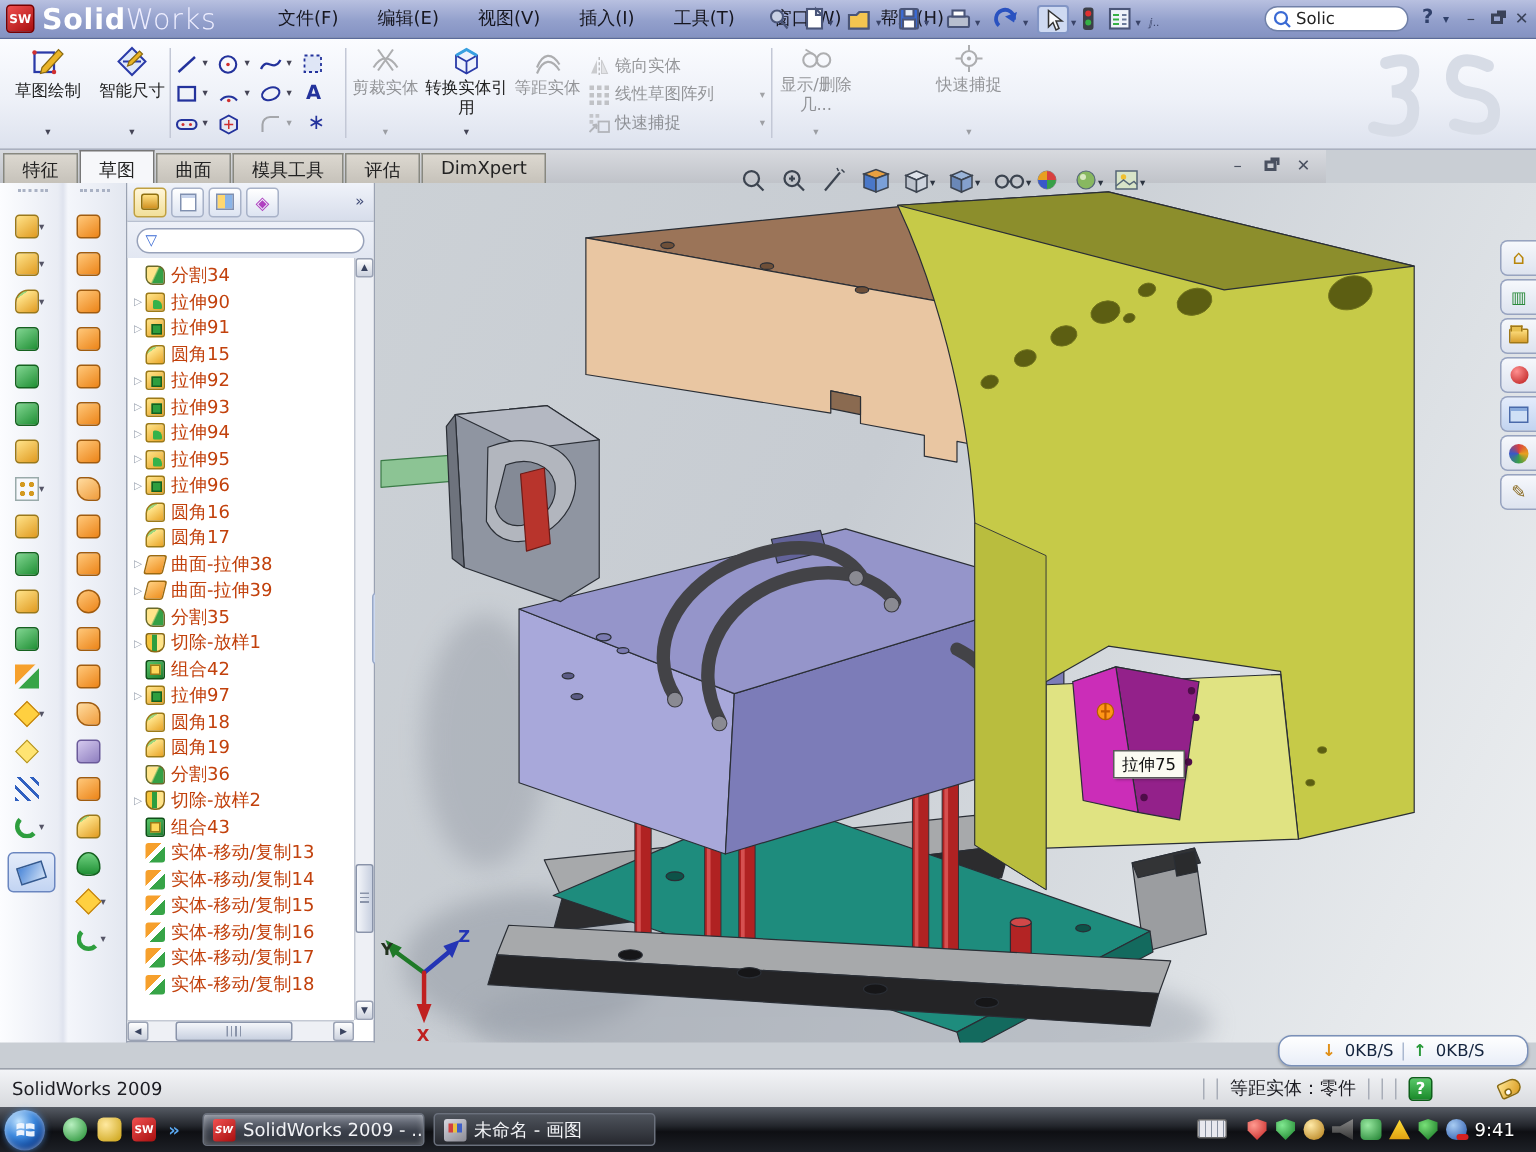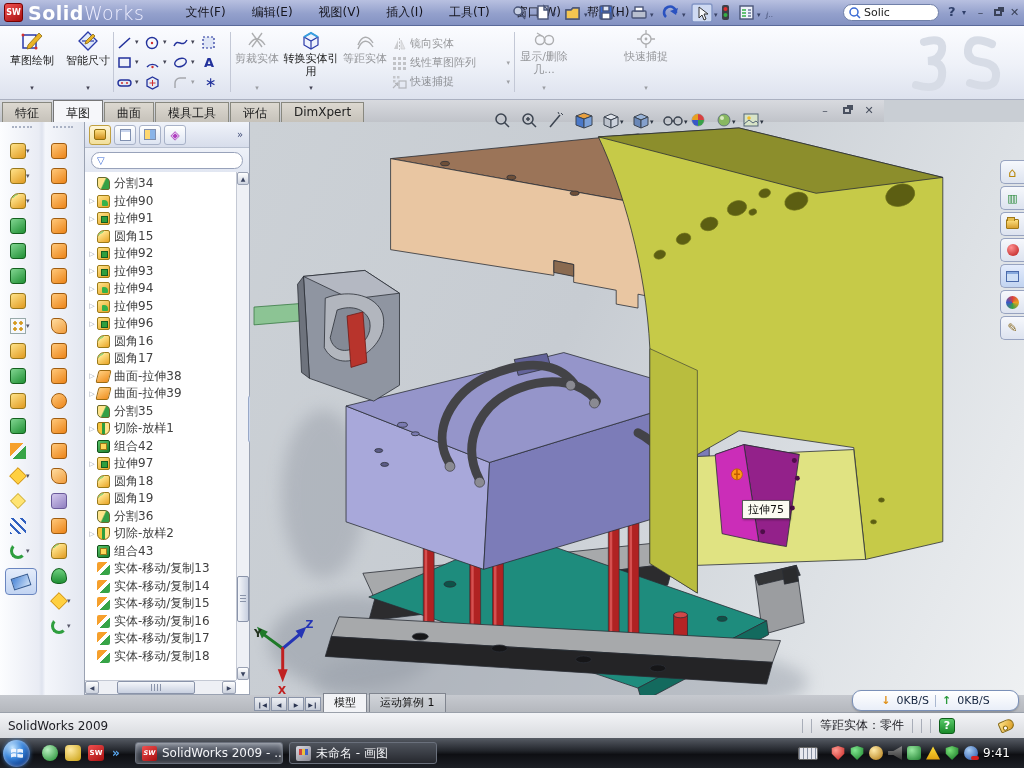--- a/index.html
+++ b/index.html
@@ -77,21 +77,21 @@
   .fmi2{width:11px;height:12px;background:#fff;border:1px solid #8090b0;box-shadow:inset 0 2px 0 #c8d4ec}
   .fmi3{width:12px;height:11px;background:linear-gradient(90deg,#ffd870 48%,#8ab4e8 52%);border:1px solid #8090b0}
   .fmi4{color:#b040c0;font-size:12px;line-height:10px}
   .fmchev{margin-left:auto;margin-right:6px;font-size:10px;color:#45507a}
   #fmfilter{height:24px;display:flex;align-items:center;padding:0 6px;background:linear-gradient(#eef1f8,#e2e7f2)}
   #filterbox{flex:1;height:17px;background:#fff;border:1px solid #98a2ba;border-radius:9px;display:flex;align-items:center;padding-left:5px;font-size:10px;color:#3a6ad4}
   #tree{position:absolute;left:0;top:50px;width:150px;bottom:14px;overflow:hidden;list-style:none;padding:3px 0 0 2px}
   .ti{height:17.5px;display:flex;align-items:center;white-space:nowrap}
   .tarr{width:10px;font-size:7px;color:#98a0ae;text-align:center}
   .tic{width:13px;height:13px;display:inline-block;position:relative;flex:none}
-  .tlb{font-size:12px;color:#404040;margin-left:4px}
+  .tlb{font-size:12px;color:#c2410c;margin-left:4px}
   .i-ex{background:linear-gradient(145deg,#ffe48a,#e8a325);border:1px solid #9c7a18;border-radius:2px}
   .i-ex::after{content:"";position:absolute;left:3px;top:3px;width:5px;height:5px;background:#2e9e3e;border:1px solid #156020}
   .i-ex2{background:linear-gradient(145deg,#ffe48a,#e8a325);border:1px solid #9c7a18;border-radius:2px}
   .i-ex2::after{content:"";position:absolute;right:1px;bottom:1px;width:6px;height:6px;background:#35b24a;border-radius:1px 4px 1px 1px}
   .i-fi{background:linear-gradient(145deg,#9fd87f 26%,#ffe48a 27%,#e8a325);border:1px solid #9c7a18;border-radius:55% 2px 2px 2px}
   .i-su{background:linear-gradient(145deg,#ffcf80,#ef8f1f);border:1px solid #9c6a10;transform:skewX(-14deg);border-radius:2px}
   .i-sp{background:linear-gradient(115deg,#ffe48a 45%,#35a045 55%);border:1px solid #6a6a2a;border-radius:2px 5px 2px 5px}
   .i-cl{background:linear-gradient(90deg,#f5c33c 32%,#2e9e3e 33% 62%,#ffe48a 63%);border:1px solid #8a6a14;border-radius:2px 2px 45% 45%}
   .i-co{background:linear-gradient(145deg,#58c468,#1e7e2e);border:1px solid #0f5018;border-radius:2px}
   .i-co::after{content:"";position:absolute;left:2px;top:2px;width:5px;height:5px;background:#ffd75a;border:1px solid #9c7a18}
@@ -144,21 +144,21 @@
   .ql-y{background:radial-gradient(circle at 35% 30%,#ffe9a0,#caa010);border-radius:4px}
   .ql-sw{background:linear-gradient(145deg,#f05050,#a80f0f);border-radius:3px;color:#fff;font-size:7px;font-weight:bold}
   .ql-ch{background:none;color:#5aa8f0;font-size:12px;font-weight:bold;width:10px}
   #twins{display:flex;gap:6px;margin-left:14px}
   .twin{width:148px;height:22px;border:1px solid #6a707c;border-radius:3px;background:linear-gradient(#4e535c,#26282e);color:#f2f3f6;font-size:12px;display:flex;align-items:center;gap:5px;padding:0 6px;overflow:hidden;white-space:nowrap}
   .twin.active{background:linear-gradient(#868c98,#3c414c 55%,#2e323a);box-shadow:inset 0 0 5px rgba(255,255,255,.35)}
   .twin-ic{flex:none;width:15px;height:15px;border-radius:2px;display:flex;align-items:center;justify-content:center;font-size:6.5px;font-weight:bold;color:#fff}
   .ic-sw{background:linear-gradient(145deg,#f05050,#a80f0f)}
   .ic-paint{background:linear-gradient(145deg,#d8d8e0,#8a8a94);position:relative}
   .ic-paint::after{content:"";position:absolute;left:3px;top:3px;width:9px;height:6px;background:linear-gradient(90deg,#d04040 33%,#e8c040 33% 66%,#4060c8 66%)}
-  #traygrp{margin-left:auto;display:flex;align-items:flex-end;gap:5px;margin-right:6px}
+  #traygrp{margin-left:auto;display:flex;align-items:flex-start;gap:5px;margin-right:6px}
   .kb{width:20px;height:13px;background:#e8e8ee;border:1px solid #666;border-radius:2px;background-image:repeating-linear-gradient(90deg,#8890a0 0 1px,transparent 1px 4px);margin-right:8px}
   .tr{width:14px;height:14px;display:inline-block}
   .tr-r{clip-path:polygon(50% 0,95% 15%,95% 55%,50% 100%,5% 55%,5% 15%);background:radial-gradient(circle at 35% 30%,#ff9a90,#c01818)}
   .tr-g{clip-path:polygon(50% 0,95% 15%,95% 55%,50% 100%,5% 55%,5% 15%);background:radial-gradient(circle at 35% 30%,#80e890,#107820)}
   .tr-b1{border-radius:50%;background:radial-gradient(circle at 35% 30%,#ffeAA8,#b07810)}
   .tr-spk{background:linear-gradient(#888,#333);clip-path:polygon(0 35%,38% 35%,100% 0,100% 100%,38% 65%,0 65%)}
   .tr-ph{background:radial-gradient(circle at 35% 30%,#98e8a0,#1f8030);border-radius:3px}
   .tr-w{clip-path:polygon(50% 4%,100% 96%,0 96%);background:linear-gradient(#ffe03a,#df9f10)}
   .tr-gp{clip-path:polygon(50% 0,95% 15%,95% 55%,50% 100%,5% 55%,5% 15%);background:radial-gradient(circle at 35% 30%,#78e078,#0a6a18)}
   .tr-bl{border-radius:50%;background:radial-gradient(circle at 35% 30%,#a8ccf2,#2050a8);position:relative}
@@ -1004,33 +1004,20 @@
       <div id="netbox">
         <span class="dn">↓</span>
         <span>0KB/S</span>
         <span class="ndiv"></span>
         <span class="up">↑</span>
         <span>0KB/S</span>
       </div>
     </div>
   </div>
 
-  <div id="docbar">
-    <div id="dnav">
-      <div class="dbtn">❙◀</div>
-      <div class="dbtn">◀</div>
-      <div class="dbtn">▶</div>
-      <div class="dbtn">▶❙</div>
-    </div>
-    <div style="display:flex">
-
-    <div class="dtab active"><span>模型</span></div>
-        <div class="dtab"><span>运动算例 1</span></div>
-      </div>
-  </div>
 
   <div id="statusbar">
     <span id="sb-app">SolidWorks 2009</span>
     <div id="sb-right">
       <span class="ssep"></span>
         <span class="ssep"></span>
       <span>等距实体：零件</span>
       <span class="ssep"></span>
         <span class="ssep"></span>
         <span class="ssep"></span>

